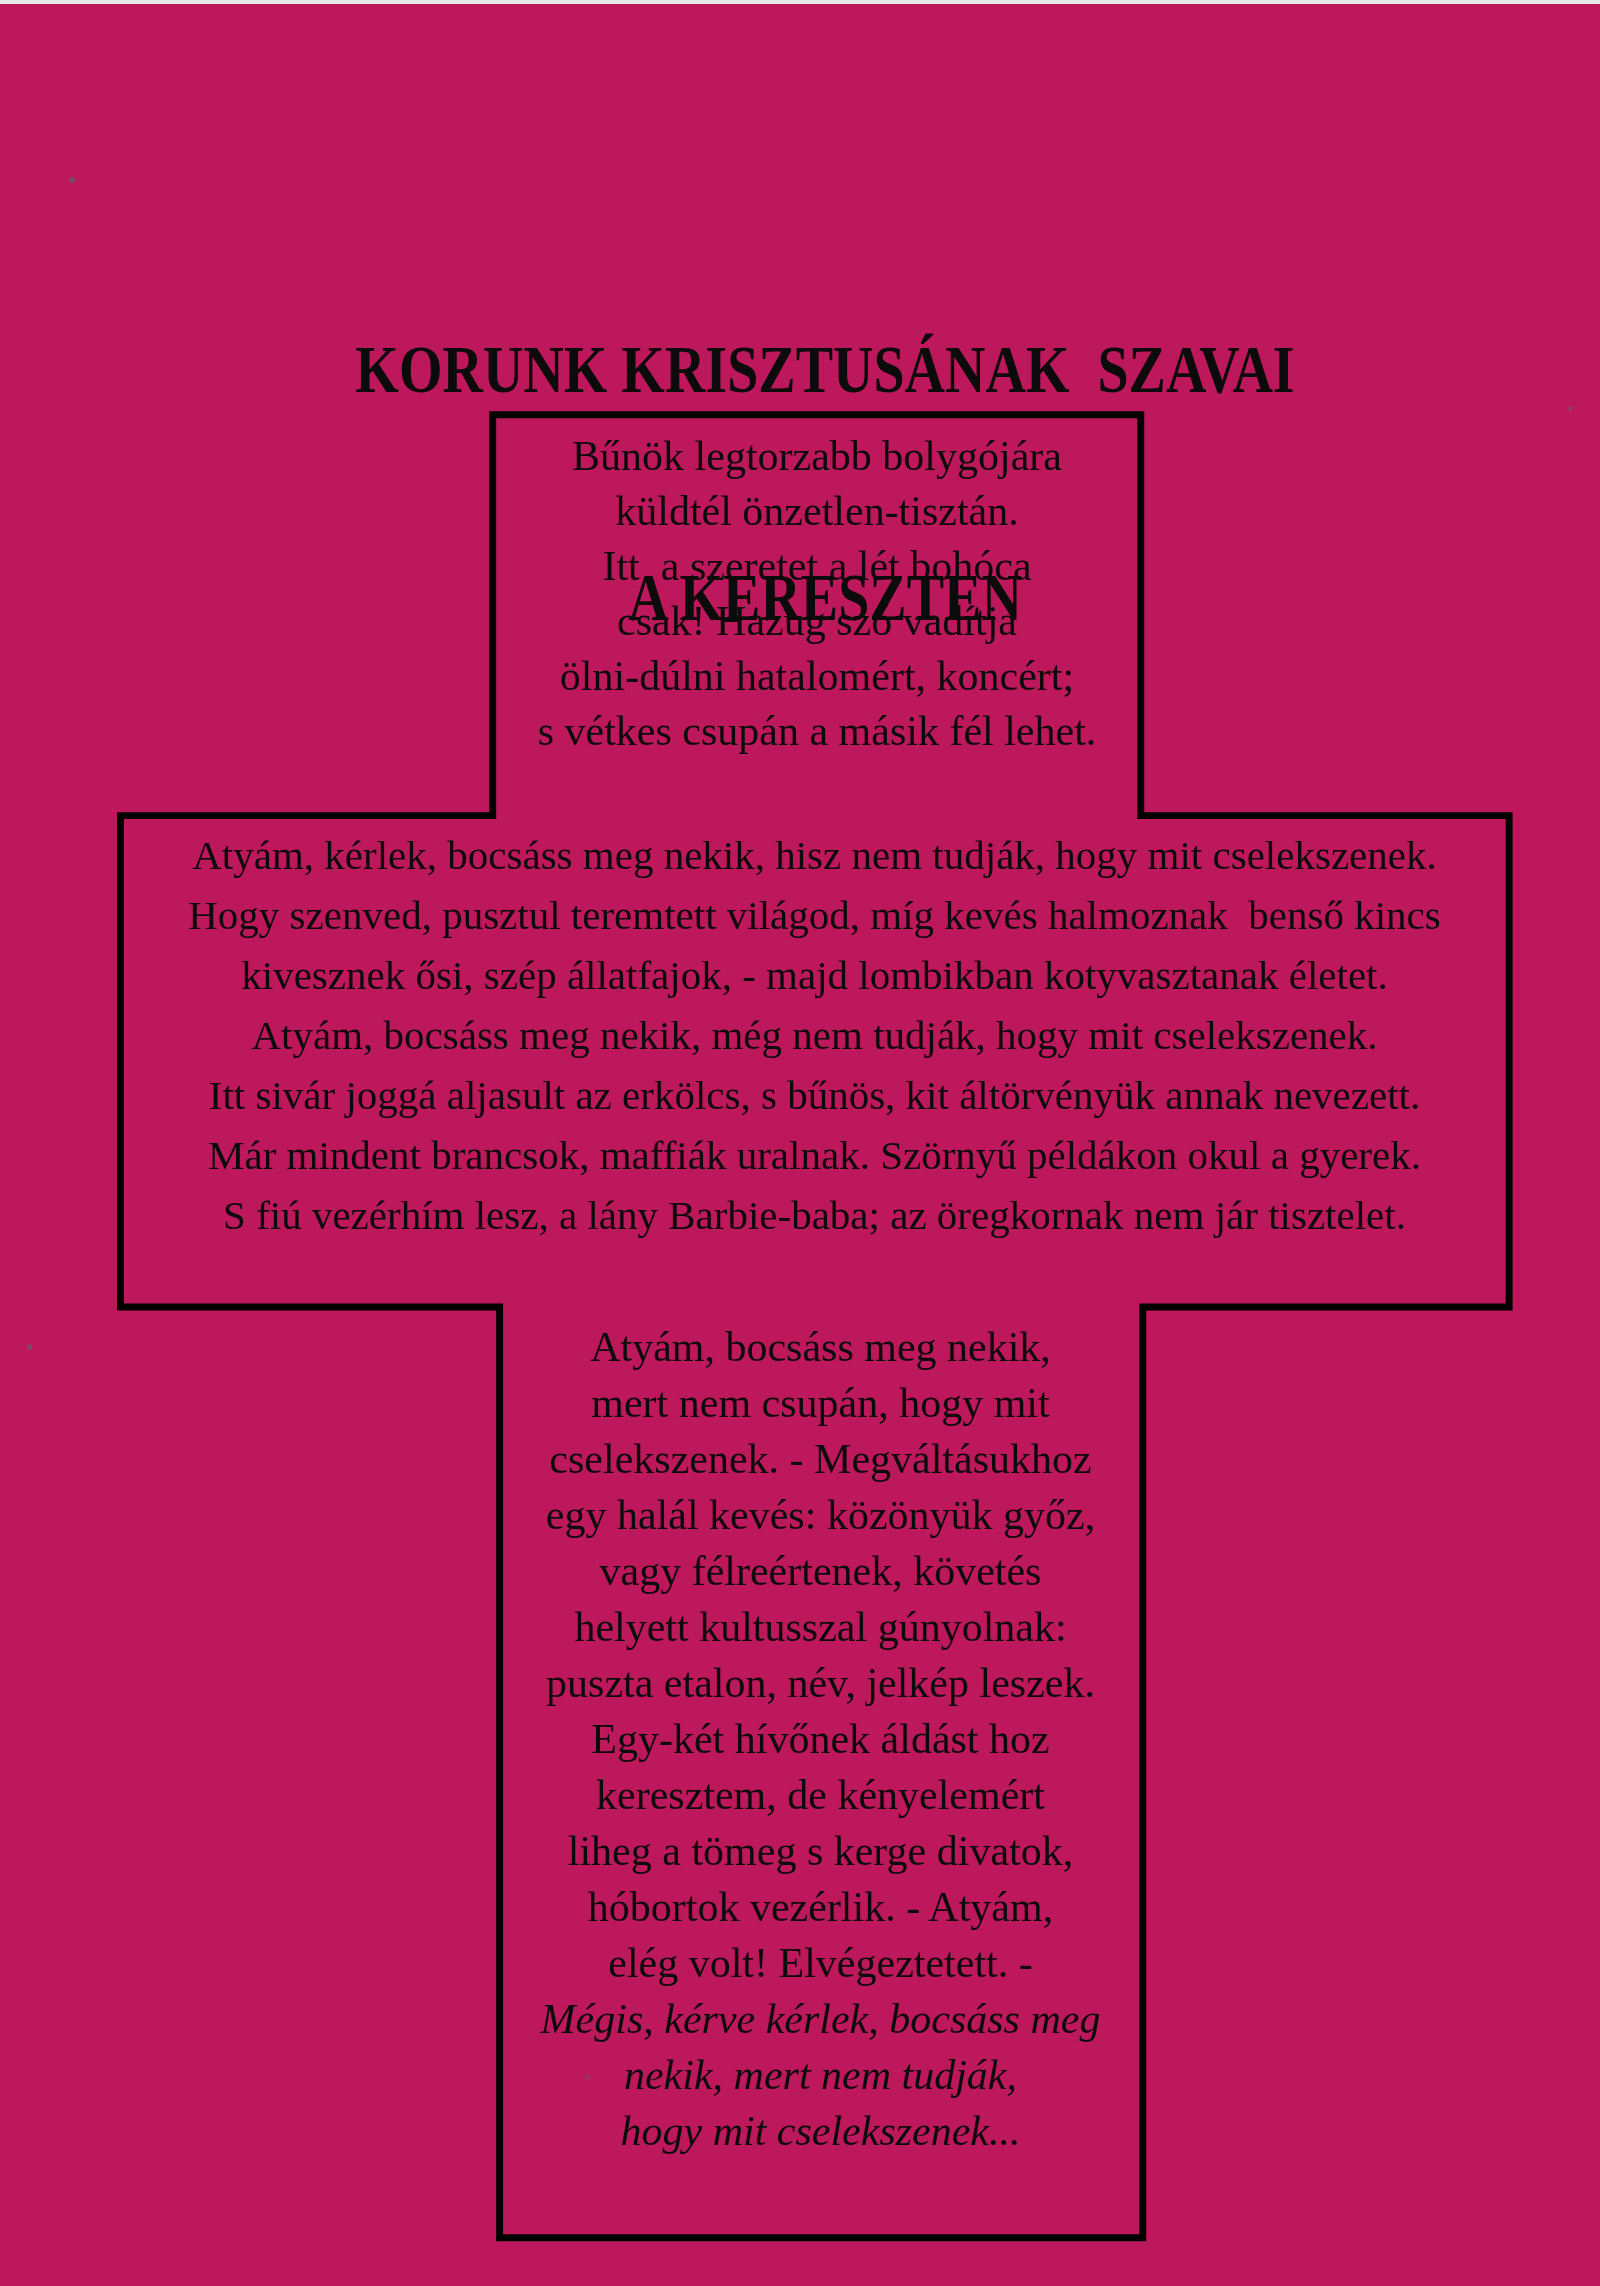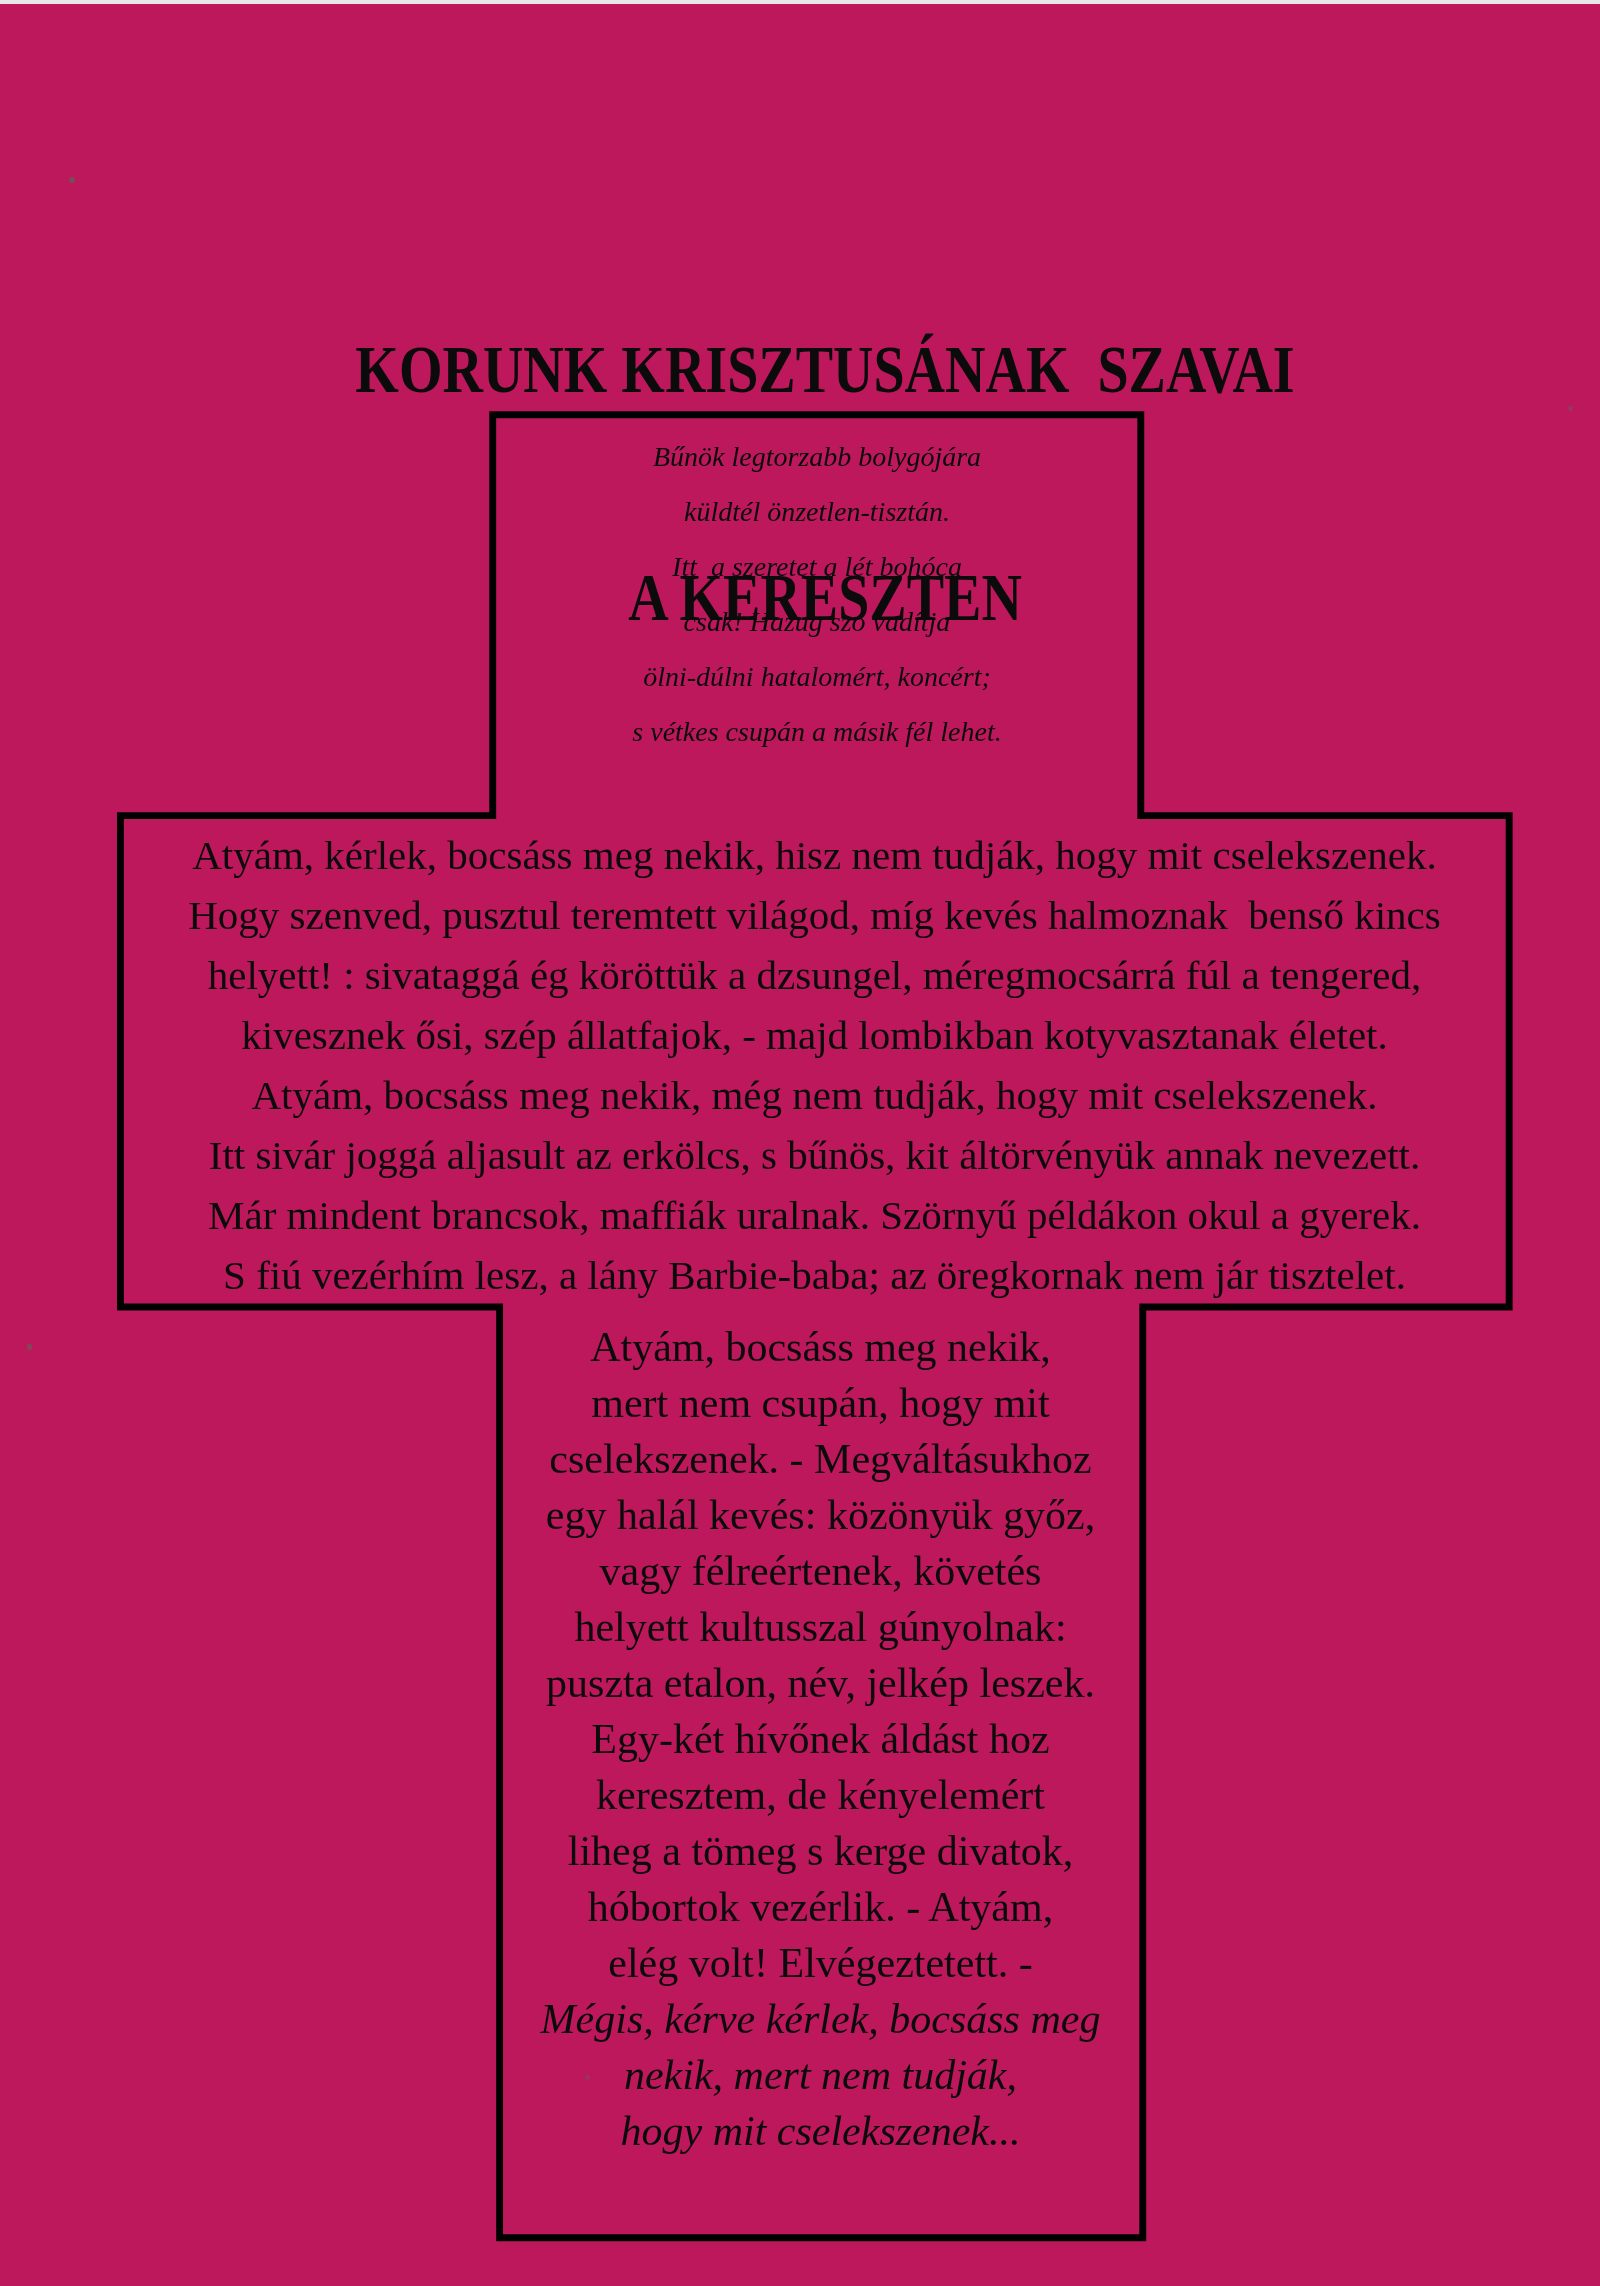--- a/index.html
+++ b/index.html
@@ -19,21 +19,21 @@
     text-align:center;
     font-weight:bold;
     font-size:56px;
     line-height:76px;
     letter-spacing:0px;
     white-space:pre;
   }
   .title-line{display:block;transform:scaleY(1.20);transform-origin:50% 50%;}
   .box{position:absolute;text-align:center;}
   .poem-line{white-space:pre;}
-  .top-box{left:493px;top:425px;width:648px;font-size:28px;line-height:55px;font-style:italic;}
+  .top-box{left:493px;top:425px;width:648px;font-size:42px;line-height:55px;}
   .arm-box{left:120px;top:821px;width:1389px;font-size:41px;line-height:60px;}
   .bottom-box{left:499px;top:1315px;width:643px;font-size:42px;line-height:56px;}
   .italic{font-style:italic;}
   .speck{position:absolute;background:#5f5f5f;border-radius:50%;}
   .s1{left:69px;top:173px;width:5.9px;height:5.9px;opacity:.75;}
   .s2{left:1568px;top:402px;width:4.9px;height:4.9px;opacity:.45;}
   .s3{left:26.6px;top:1340px;width:5.9px;height:5.9px;opacity:.65;}
   .s4{left:585px;top:2071px;width:4.9px;height:4.9px;opacity:.4;}
 </style>
 </head>
@@ -55,21 +55,20 @@
     <div class="poem-line">küldtél önzetlen-tisztán.</div>
     <div class="poem-line">Itt  a szeretet a lét bohóca</div>
     <div class="poem-line">csak! Hazug szó vadítja</div>
     <div class="poem-line">ölni-dúlni hatalomért, koncért;</div>
     <div class="poem-line">s vétkes csupán a másik fél lehet.</div>
   </section>
 
   <section class="box arm-box">
     <div class="poem-line">Atyám, kérlek, bocsáss meg nekik, hisz nem tudják, hogy mit cselekszenek.</div>
     <div class="poem-line">Hogy szenved, pusztul teremtett világod, míg kevés halmoznak  benső kincs</div>
-    <div class="poem-line">helyett! : sivataggá ég köröttük a dzsungel, méregmocsárrá fúl a tengered,</div>
     <div class="poem-line">kivesznek ősi, szép állatfajok, - majd lombikban kotyvasztanak életet.</div>
     <div class="poem-line">Atyám, bocsáss meg nekik, még nem tudják, hogy mit cselekszenek.</div>
     <div class="poem-line">Itt sivár joggá aljasult az erkölcs, s bűnös, kit áltörvényük annak nevezett.</div>
     <div class="poem-line">Már mindent brancsok, maffiák uralnak. Szörnyű példákon okul a gyerek.</div>
     <div class="poem-line">S fiú vezérhím lesz, a lány Barbie-baba; az öregkornak nem jár tisztelet.</div>
   </section>
 
   <section class="box bottom-box">
     <div class="poem-line">Atyám, bocsáss meg nekik,</div>
     <div class="poem-line">mert nem csupán, hogy mit</div>

